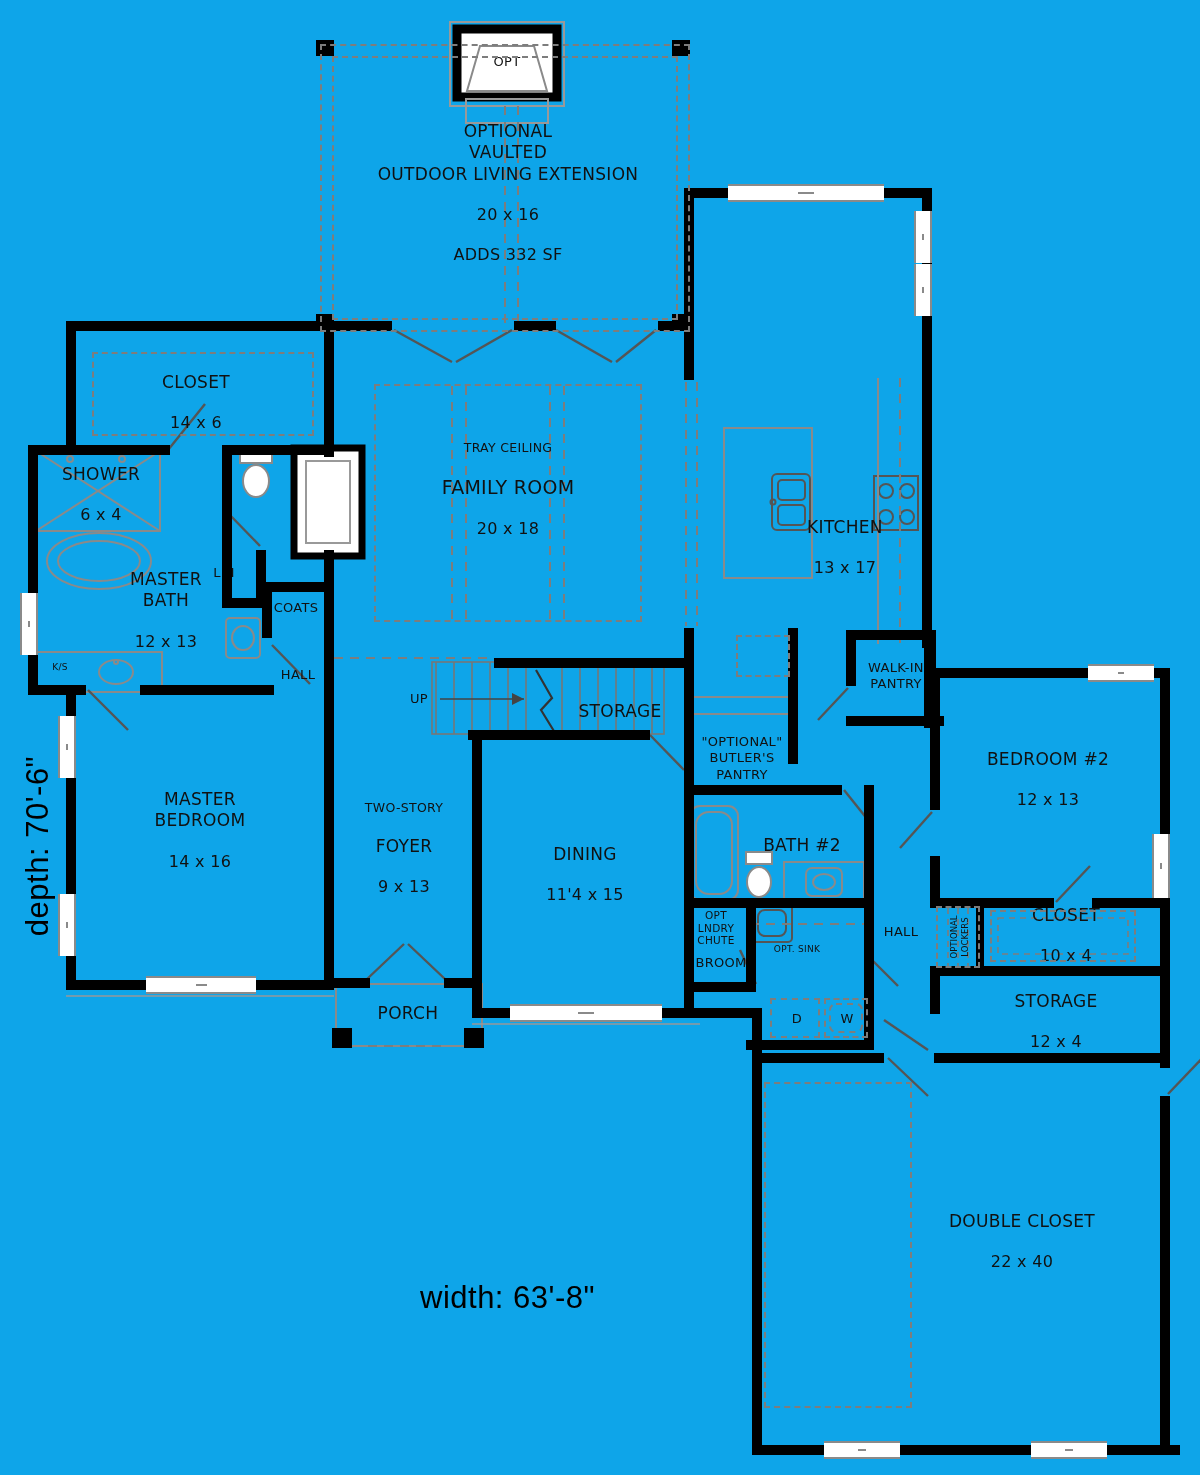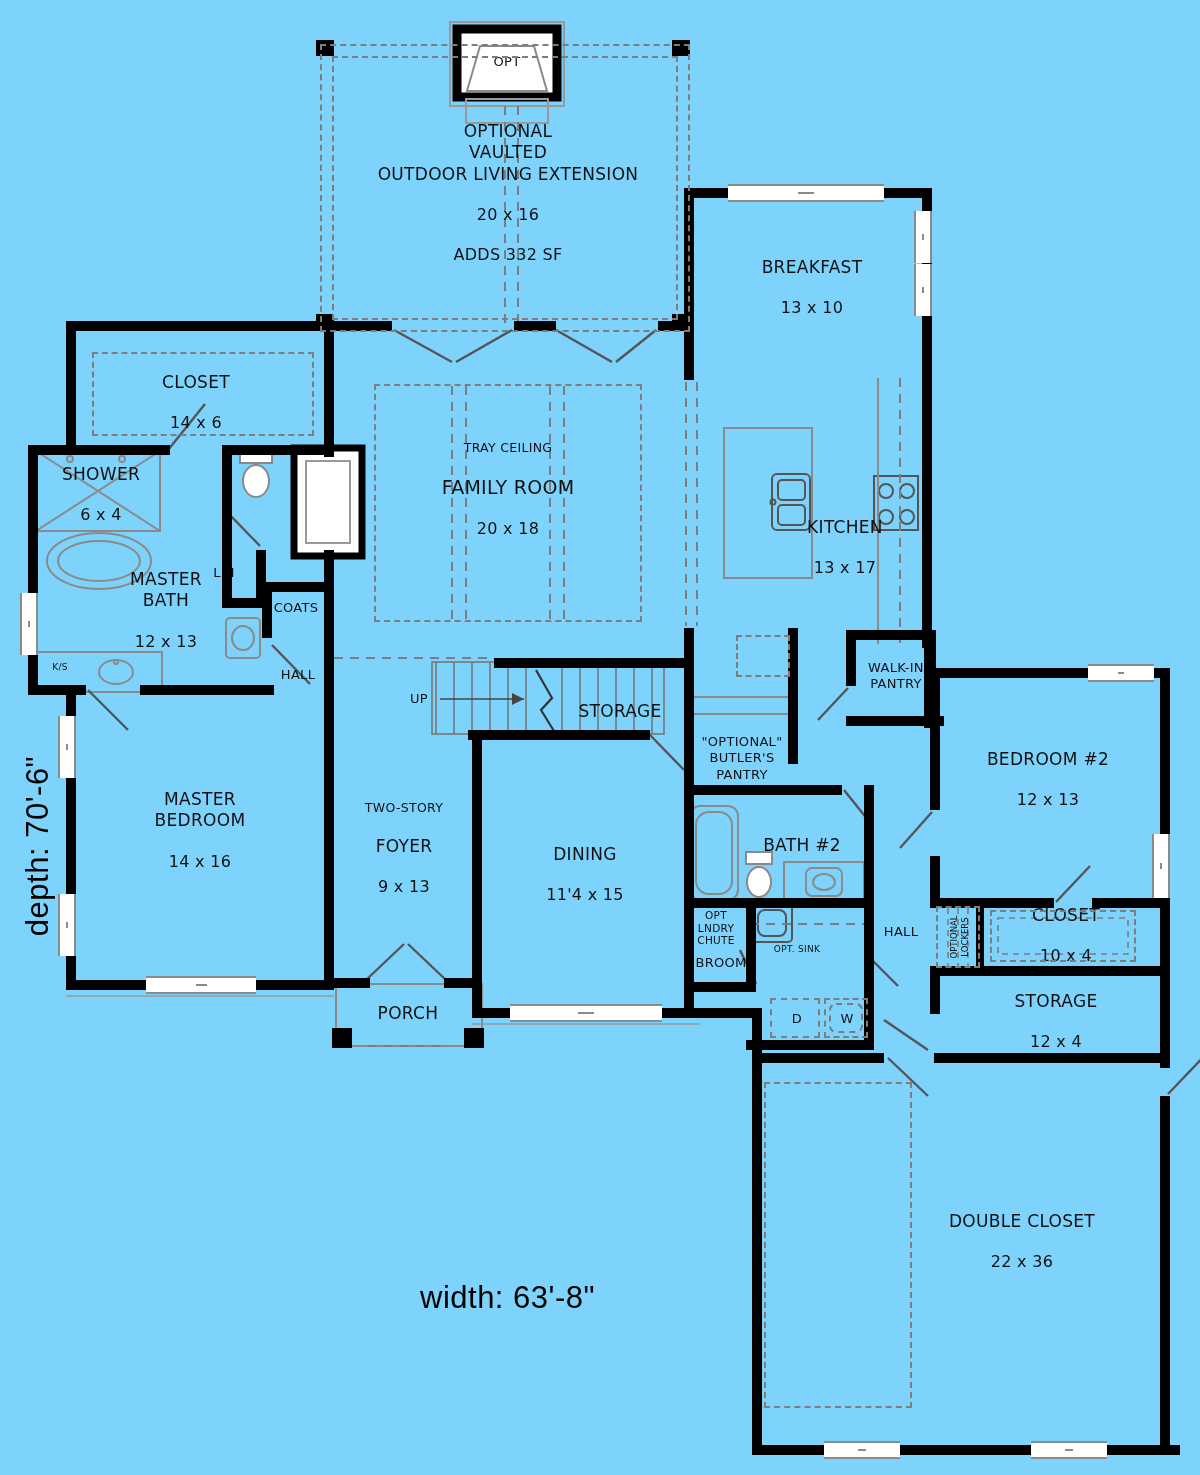--- a/index.html
+++ b/index.html
@@ -1,16 +1,16 @@
 <!DOCTYPE html>
 <html><head>
 <meta charset="utf-8">
 <style>
   html,body{margin:0;padding:0;background:#ffffff;}
-  #plan{position:relative;width:1200px;height:1475px;background:#7dd3fc;overflow:hidden;
+  #plan{position:relative;width:1200px;height:1475px;background:#0ea5e9;overflow:hidden;
         font-family:"DejaVu Sans",sans-serif;color:#111;}
   .w{position:absolute;background:#000;}
   .wh{position:absolute;background:#fff;border-top:2px solid #8a8a8a;border-bottom:2px solid #8a8a8a;box-sizing:border-box;}
   .wv{position:absolute;background:#fff;border-left:2px solid #8a8a8a;border-right:2px solid #8a8a8a;box-sizing:border-box;}
   .wh:before,.wv:before{content:"";position:absolute;inset:45%;background:#8a8a8a;}
   .dr{position:absolute;border:2px dashed #7d7d7d;box-sizing:border-box;}
   .lbl{position:absolute;transform:translate(-50%,-50%);text-align:center;white-space:pre-line;line-height:1.25;letter-spacing:.3px;}
   .nm{display:block;font-size:17px;}
   .dm{display:block;font-size:16px;}
   .nt{display:block;font-size:16px;}
@@ -186,24 +186,20 @@
   </div>
 
   <div class="lbl" style="left:508px;top:193px">
     <span class="nm">OPTIONAL
 VAULTED
 OUTDOOR LIVING EXTENSION</span>
     <span class="dm">20 x 16</span>
     <span class="nt">ADDS 332 SF</span>
   </div>
 
-  <div class="lbl" style="left:812px;top:288px">
-    <span class="nm">BREAKFAST</span>
-    <span class="dm">13 x 10</span>
-  </div>
 
   <div class="lbl" style="left:196px;top:403px">
     <span class="nm">CLOSET</span>
     <span class="dm">14 x 6</span>
   </div>
 
   <div class="lbl" style="left:101px;top:495px">
     <span class="nm">SHOWER</span>
     <span class="dm">6 x 4</span>
   </div>
@@ -327,21 +323,21 @@
     <span class="nm">STORAGE</span>
     <span class="dm">12 x 4</span>
   </div>
 
   <div class="lbl" style="left:408px;top:1014px">
     <span class="nm">PORCH</span>
   </div>
 
   <div class="lbl" style="left:1022px;top:1242px">
     <span class="nm">DOUBLE CLOSET</span>
-    <span class="dm">22 x 36</span>
+    <span class="dm">22 x 40</span>
   </div>
 
   <div class="dimtext" id="width-label">width: 63'-8"</div>
   <div class="dimtext" id="depth-label">depth: 70'-6"</div>
 <div class="w" style="left: 66px; top: 321px; width: 268px; height: 10px;"></div>
     <div class="w" style="left: 66px; top: 321px; width: 10px; height: 134px;"></div>
     <div class="w" style="left: 28px; top: 445px; width: 10px; height: 250px;"></div>
     <div class="w" style="left: 28px; top: 445px; width: 142px; height: 10px;"></div>
     <div class="w" style="left: 222px; top: 445px; width: 112px; height: 10px;"></div>
     <div class="w" style="left: 28px; top: 685px; width: 58px; height: 10px;"></div>

